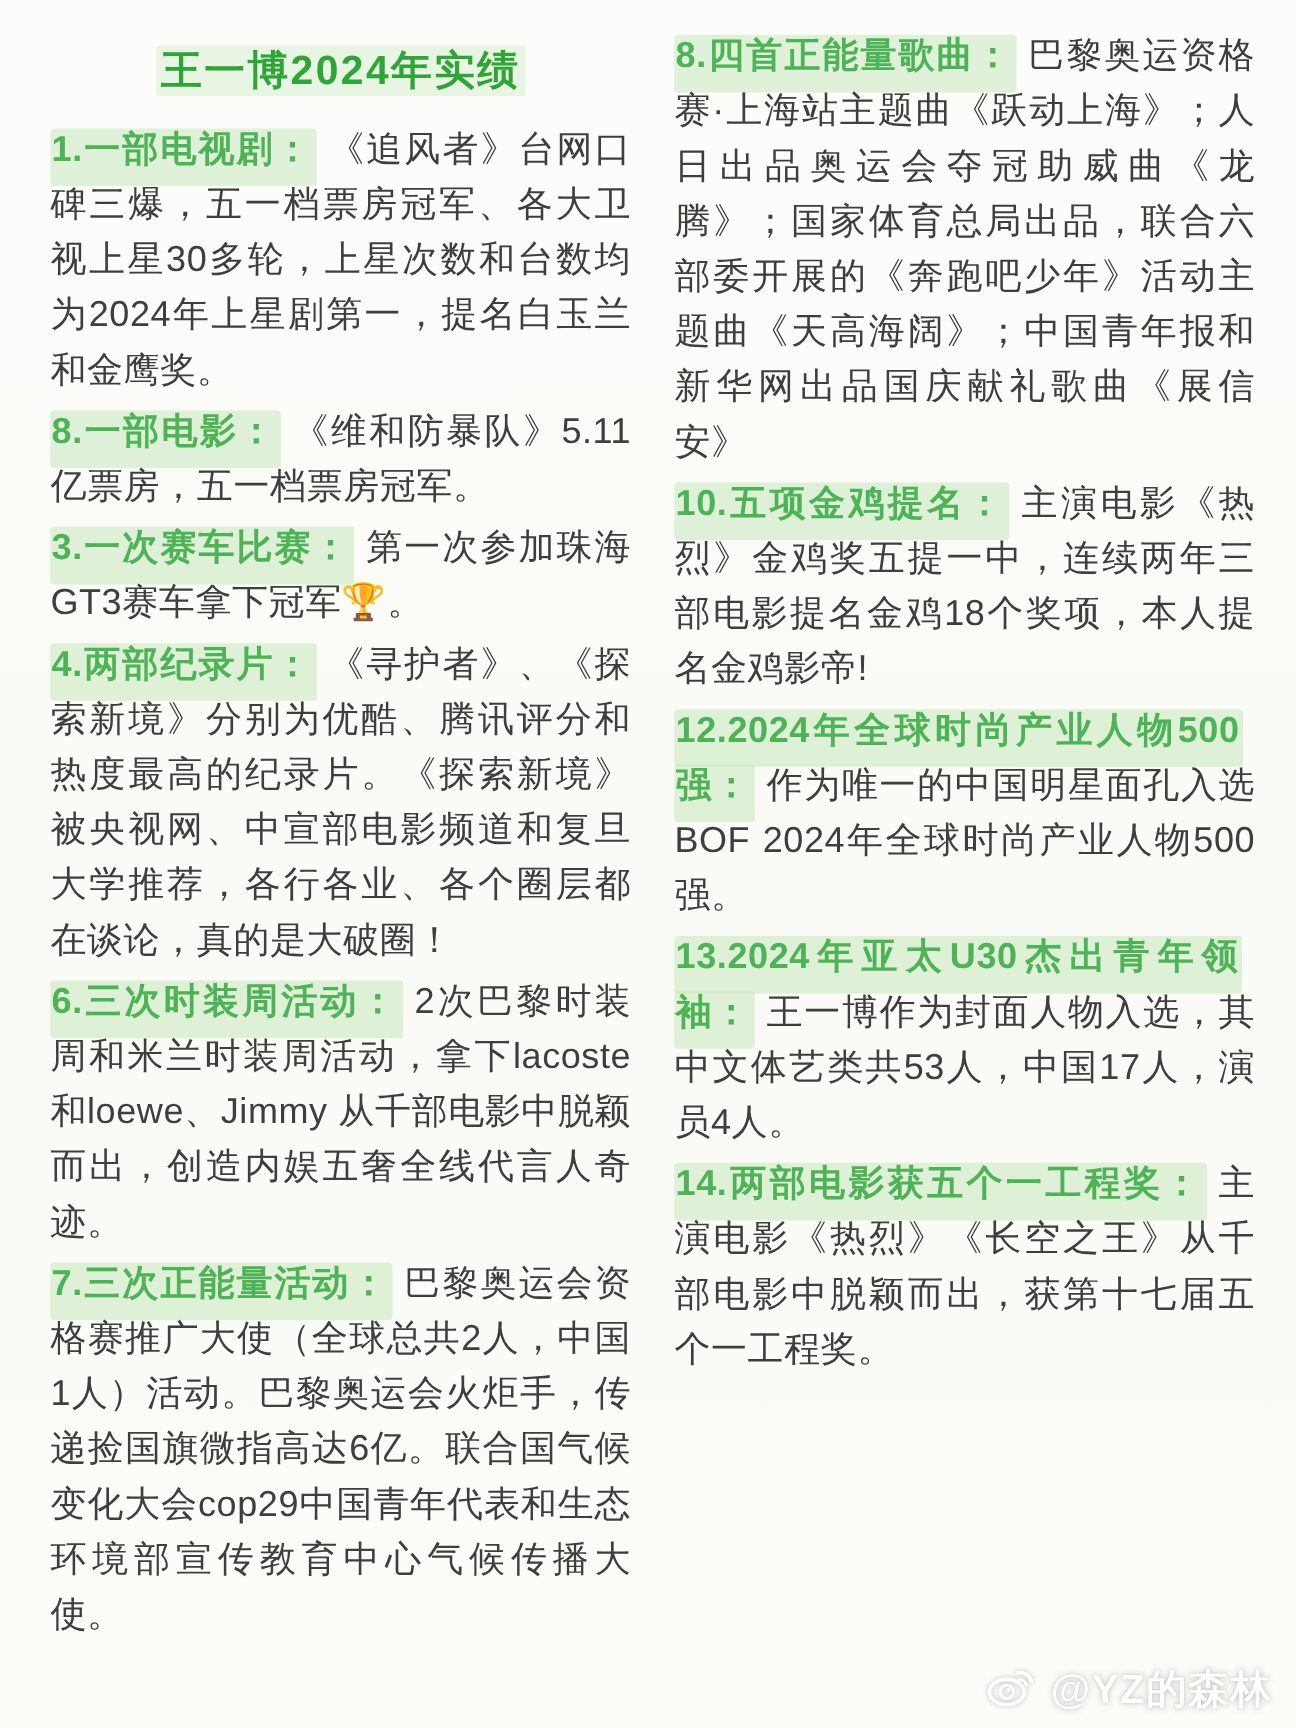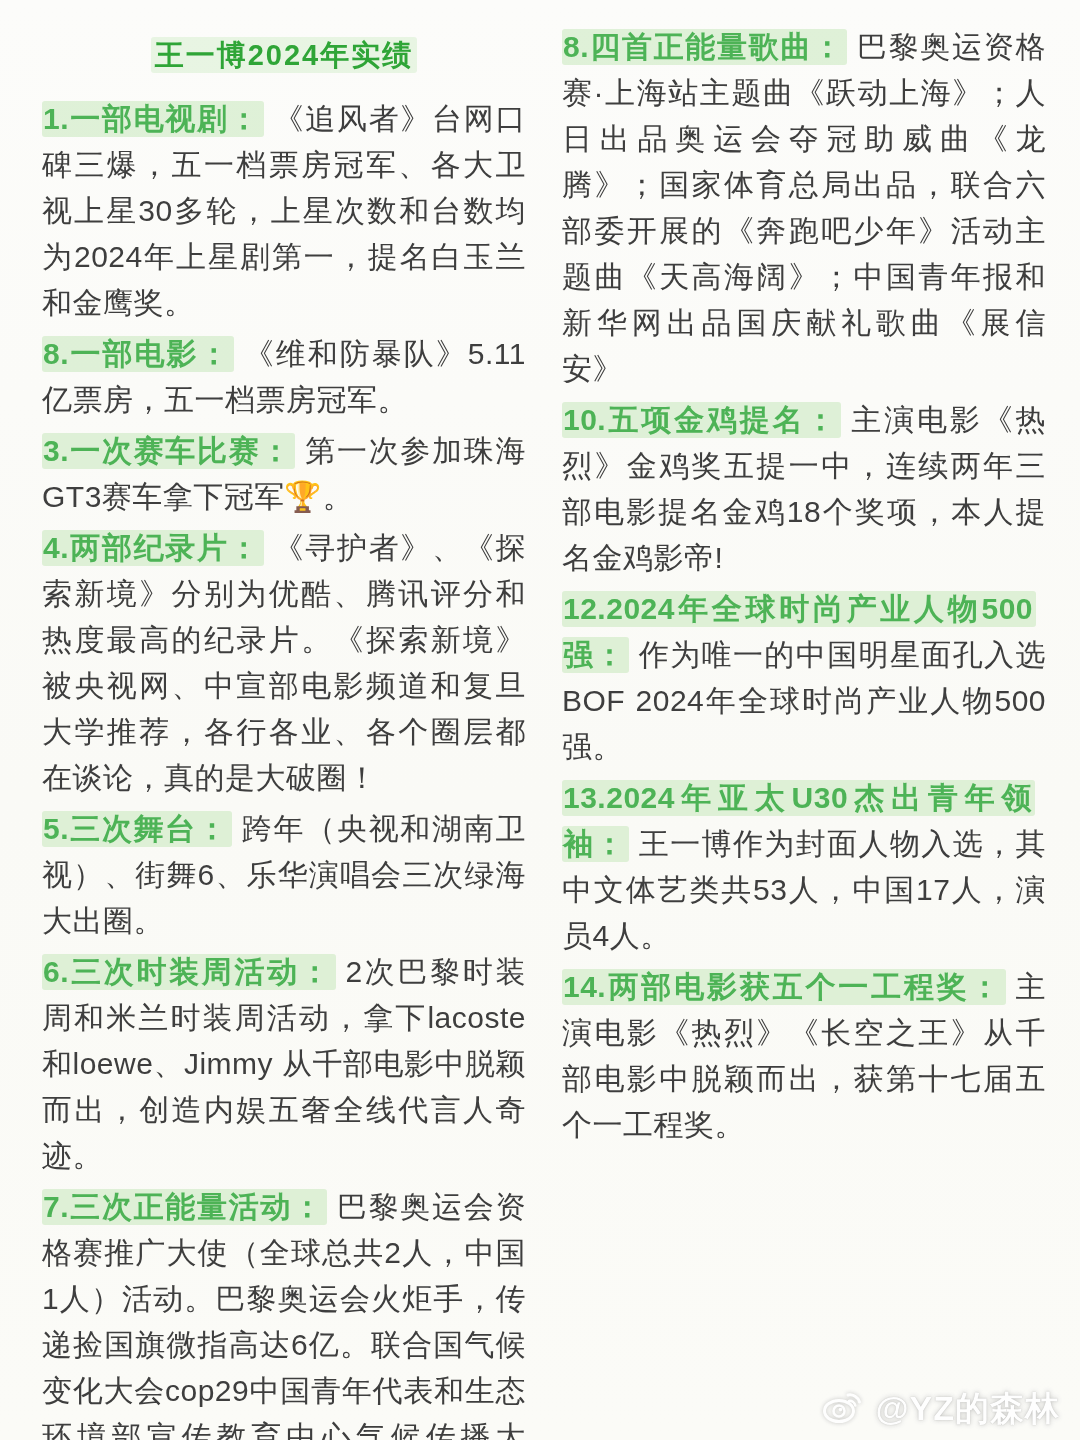--- a/index.html
+++ b/index.html
@@ -23,21 +23,21 @@
     gap: 36px;
     position: relative;
     background: linear-gradient(180deg, #fcfcfa 0%, #fafaf6 55%, #fbfbf7 100%);
   }
   .col {
     flex: 1 1 0;
     min-width: 0;
   }
   .title {
     margin: 12px 0 20px 0;
-    font-size: 29px;
+    font-size: 34px;
     font-weight: bold;
     text-align: center;
     color: #2fa537;
     letter-spacing: 2px;
   }
   .title .hl {
     background: rgba(199, 233, 189, 0.38);
     padding: 2px 4px;
     border-radius: 3px;
   }
@@ -47,21 +47,21 @@
     line-height: 46px;
     color: #3e3e3e;
     text-align: justify;
     letter-spacing: 0.5px;
     font-weight: 500;
   }
   .hdr {
     color: #4db356;
     font-weight: bold;
     background: rgba(193, 230, 182, 0.50);
-    padding: 1px 3px 2px 1px;
+    padding: 1px 3px 14px 1px;
     border-radius: 3px;
     margin-right: 10px;
     -webkit-box-decoration-break: clone;
     box-decoration-break: clone;
   }
   .watermark {
     position: absolute;
     right: 20px;
     bottom: 8px;
     display: flex;
@@ -83,21 +83,20 @@
 
 <div class="page">
 
   <div class="col">
     <h1 class="title"><span class="hl">王一博2024年实绩</span></h1>
 
     <p class="item"><span class="hdr">1.一部电视剧：</span><span>《追风者》台网口碑三爆，五一档票房冠军、各大卫视上星30多轮，上星次数和台数均为2024年上星剧第一，提名白玉兰和金鹰奖。</span></p>
     <p class="item"><span class="hdr">8.一部电影：</span><span>《维和防暴队》5.11亿票房，五一档票房冠军。</span></p>
     <p class="item"><span class="hdr">3.一次赛车比赛：</span><span>第一次参加珠海GT3赛车拿下冠军🏆。</span></p>
     <p class="item"><span class="hdr">4.两部纪录片：</span><span>《寻护者》、《探索新境》分别为优酷、腾讯评分和热度最高的纪录片。《探索新境》被央视网、中宣部电影频道和复旦大学推荐，各行各业、各个圈层都在谈论，真的是大破圈！</span></p>
-    <p class="item"><span class="hdr">5.三次舞台：</span><span>跨年（央视和湖南卫视）、街舞6、乐华演唱会三次绿海大出圈。</span></p>
     <p class="item"><span class="hdr">6.三次时装周活动：</span><span>2次巴黎时装周和米兰时装周活动，拿下lacoste和loewe、Jimmy 从千部电影中脱颖而出，创造内娱五奢全线代言人奇迹。</span></p>
     <p class="item"><span class="hdr">7.三次正能量活动：</span><span>巴黎奥运会资格赛推广大使（全球总共2人，中国1人）活动。巴黎奥运会火炬手，传递捡国旗微指高达6亿。联合国气候变化大会cop29中国青年代表和生态环境部宣传教育中心气候传播大使。</span></p>
   </div>
 
   <div class="col">
     <p class="item"><span class="hdr">8.四首正能量歌曲：</span><span>巴黎奥运资格赛·上海站主题曲《跃动上海》；人日出品奥运会夺冠助威曲《龙腾》；国家体育总局出品，联合六部委开展的《奔跑吧少年》活动主题曲《天高海阔》；中国青年报和新华网出品国庆献礼歌曲《展信安》</span></p>
     <p class="item"><span class="hdr">10.五项金鸡提名：</span><span>主演电影《热烈》金鸡奖五提一中，连续两年三部电影提名金鸡18个奖项，本人提名金鸡影帝!</span></p>
     <p class="item"><span class="hdr">12.2024年全球时尚产业人物500强：</span><span>作为唯一的中国明星面孔入选BOF 2024年全球时尚产业人物500强。</span></p>
     <p class="item"><span class="hdr">13.2024年亚太U30杰出青年领袖：</span><span>王一博作为封面人物入选，其中文体艺类共53人，中国17人，演员4人。</span></p>
     <p class="item"><span class="hdr">14.两部电影获五个一工程奖：</span><span>主演电影《热烈》《长空之王》从千部电影中脱颖而出，获第十七届五个一工程奖。</span></p>

